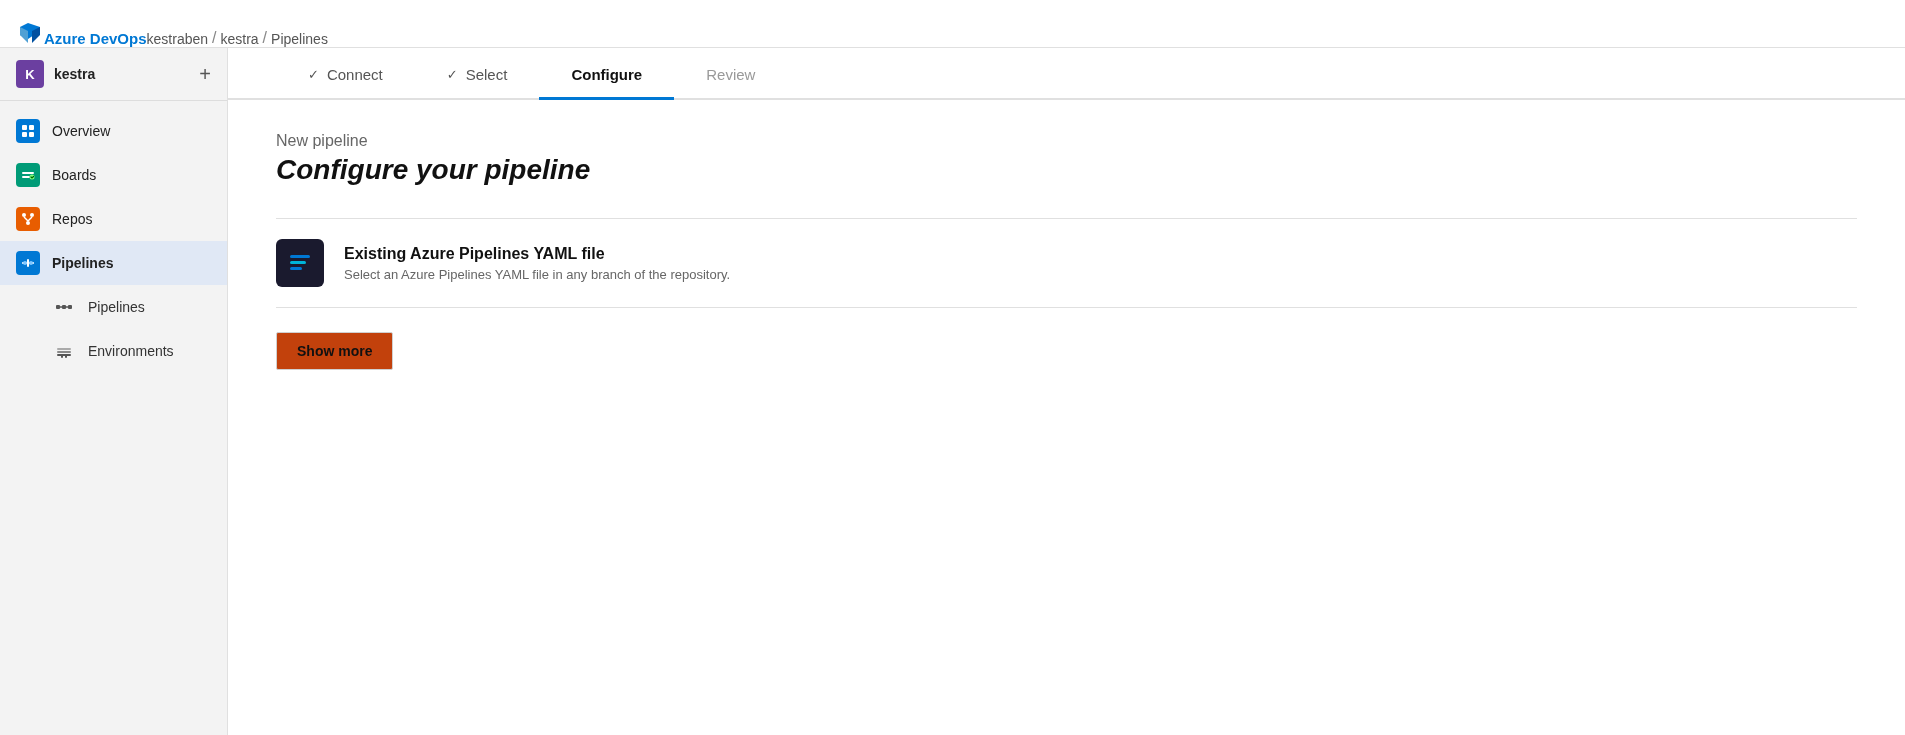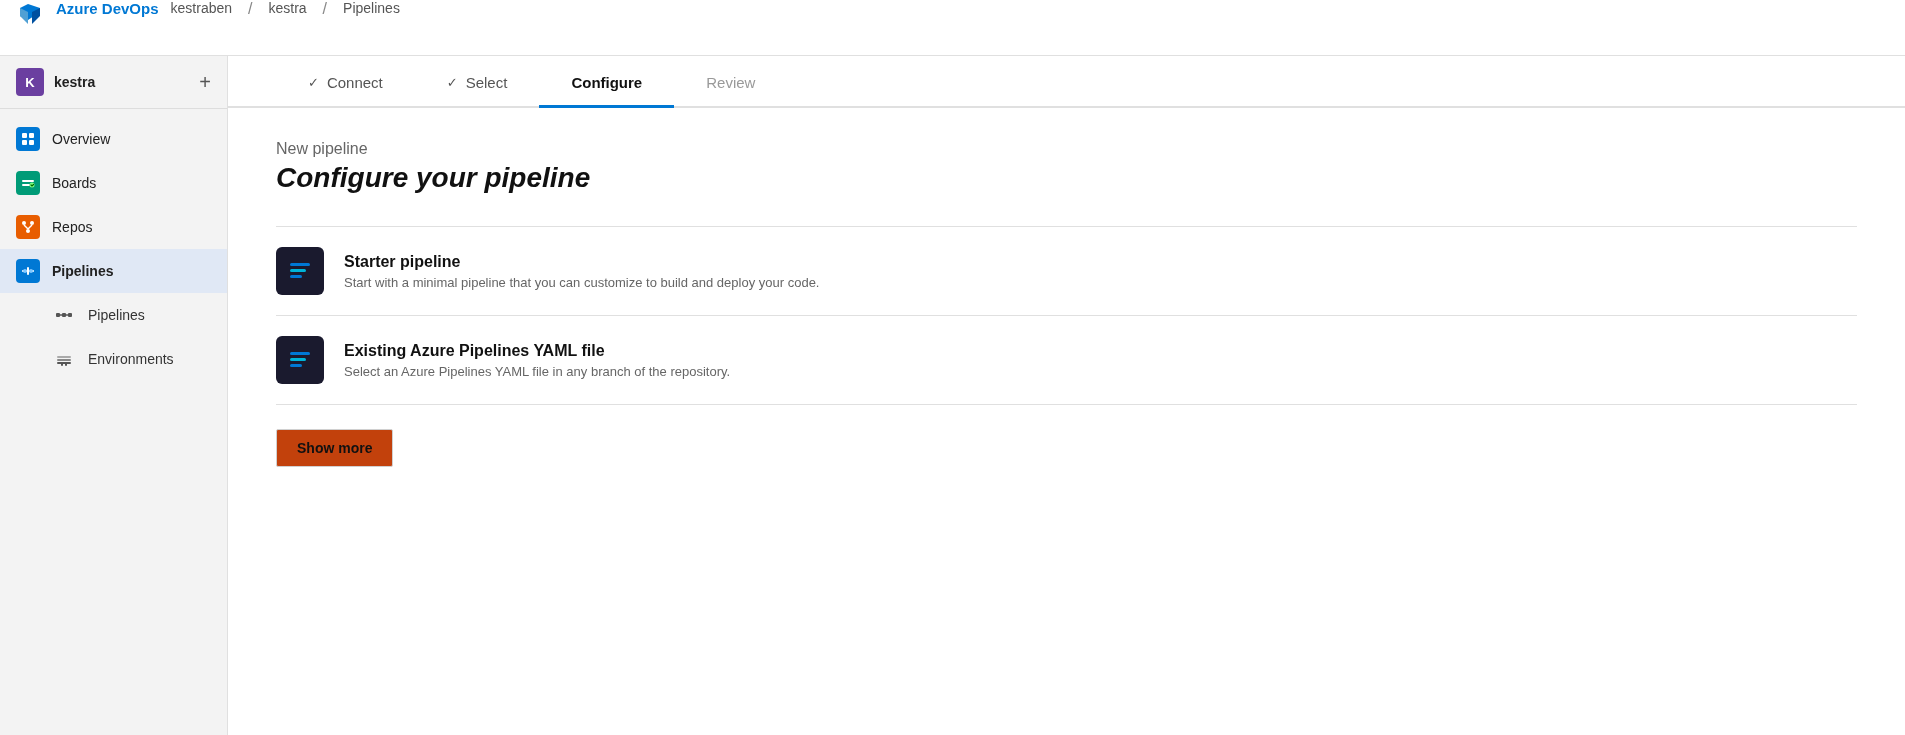--- a/index.html
+++ b/index.html
@@ -1,20 +1,20 @@
 <!DOCTYPE html>
 <html><head>
   <meta charset="utf-8">
   <style>
     * { margin: 0; padding: 0; box-sizing: border-box; }
     body { font-family: -apple-system, BlinkMacSystemFont, 'Segoe UI', sans-serif; background: #fff; display: flex; flex-direction: column; height: 735px; width: 1905px; overflow: hidden; }
 
     
     .topbar {
-      display: flex; align-items: flex-start; height: 56px; background: #fff; border-bottom: 1px solid #e0e0e0; padding: 0 16px; gap: 12px; flex-shrink: 0;
+      display: flex; align-items: flex-end; height: 48px; background: #fff; border-bottom: 1px solid #e0e0e0; padding: 0 16px; gap: 0; flex-shrink: 0;
     }
     .topbar-logo { width: 28px; height: 28px; flex-shrink: 0; }
     .topbar-brand { color: #0078d4; font-weight: 700; font-size: 15px; }
     .topbar-sep { color: #888; margin: 0 4px; }
     .topbar-path { color: #555; font-size: 14px; }
 
     
     .main-layout { display: flex; flex: 1; overflow: hidden; }
 
     
@@ -198,43 +198,30 @@
         <span>Review</span>
       </div>
     </div>
 
     <div class="page-body">
       <div class="page-subtitle">New pipeline</div>
       <div class="page-title">Configure your pipeline</div>
 
       <div class="option-list">
 
+
         <div class="option-item">
           <div class="option-icon">
             <svg viewBox="0 0 28 28" fill="none">
               <rect x="4" y="6" width="20" height="3" rx="1.5" fill="#0078d4"></rect>
               <rect x="4" y="12" width="16" height="3" rx="1.5" fill="#00b4d8"></rect>
               <rect x="4" y="18" width="12" height="3" rx="1.5" fill="#0078d4"></rect>
             </svg>
           </div>
           <div class="option-text">
-            <div class="option-text-title">Starter pipeline</div>
-            <div class="option-text-desc">Start with a minimal pipeline that you can customize to build and deploy your code.</div>
-          </div>
-        </div>
-
-        <div class="option-item">
-          <div class="option-icon">
-            <svg viewBox="0 0 28 28" fill="none">
-              <rect x="4" y="6" width="20" height="3" rx="1.5" fill="#0078d4"></rect>
-              <rect x="4" y="12" width="16" height="3" rx="1.5" fill="#00b4d8"></rect>
-              <rect x="4" y="18" width="12" height="3" rx="1.5" fill="#0078d4"></rect>
-            </svg>
-          </div>
-          <div class="option-text">
             <div class="option-text-title">Existing Azure Pipelines YAML file</div>
             <div class="option-text-desc">Select an Azure Pipelines YAML file in any branch of the repository.</div>
           </div>
         </div>
       </div>
 
       <button class="show-more-btn">Show more</button>
     </div>
   </div>
 </div>

